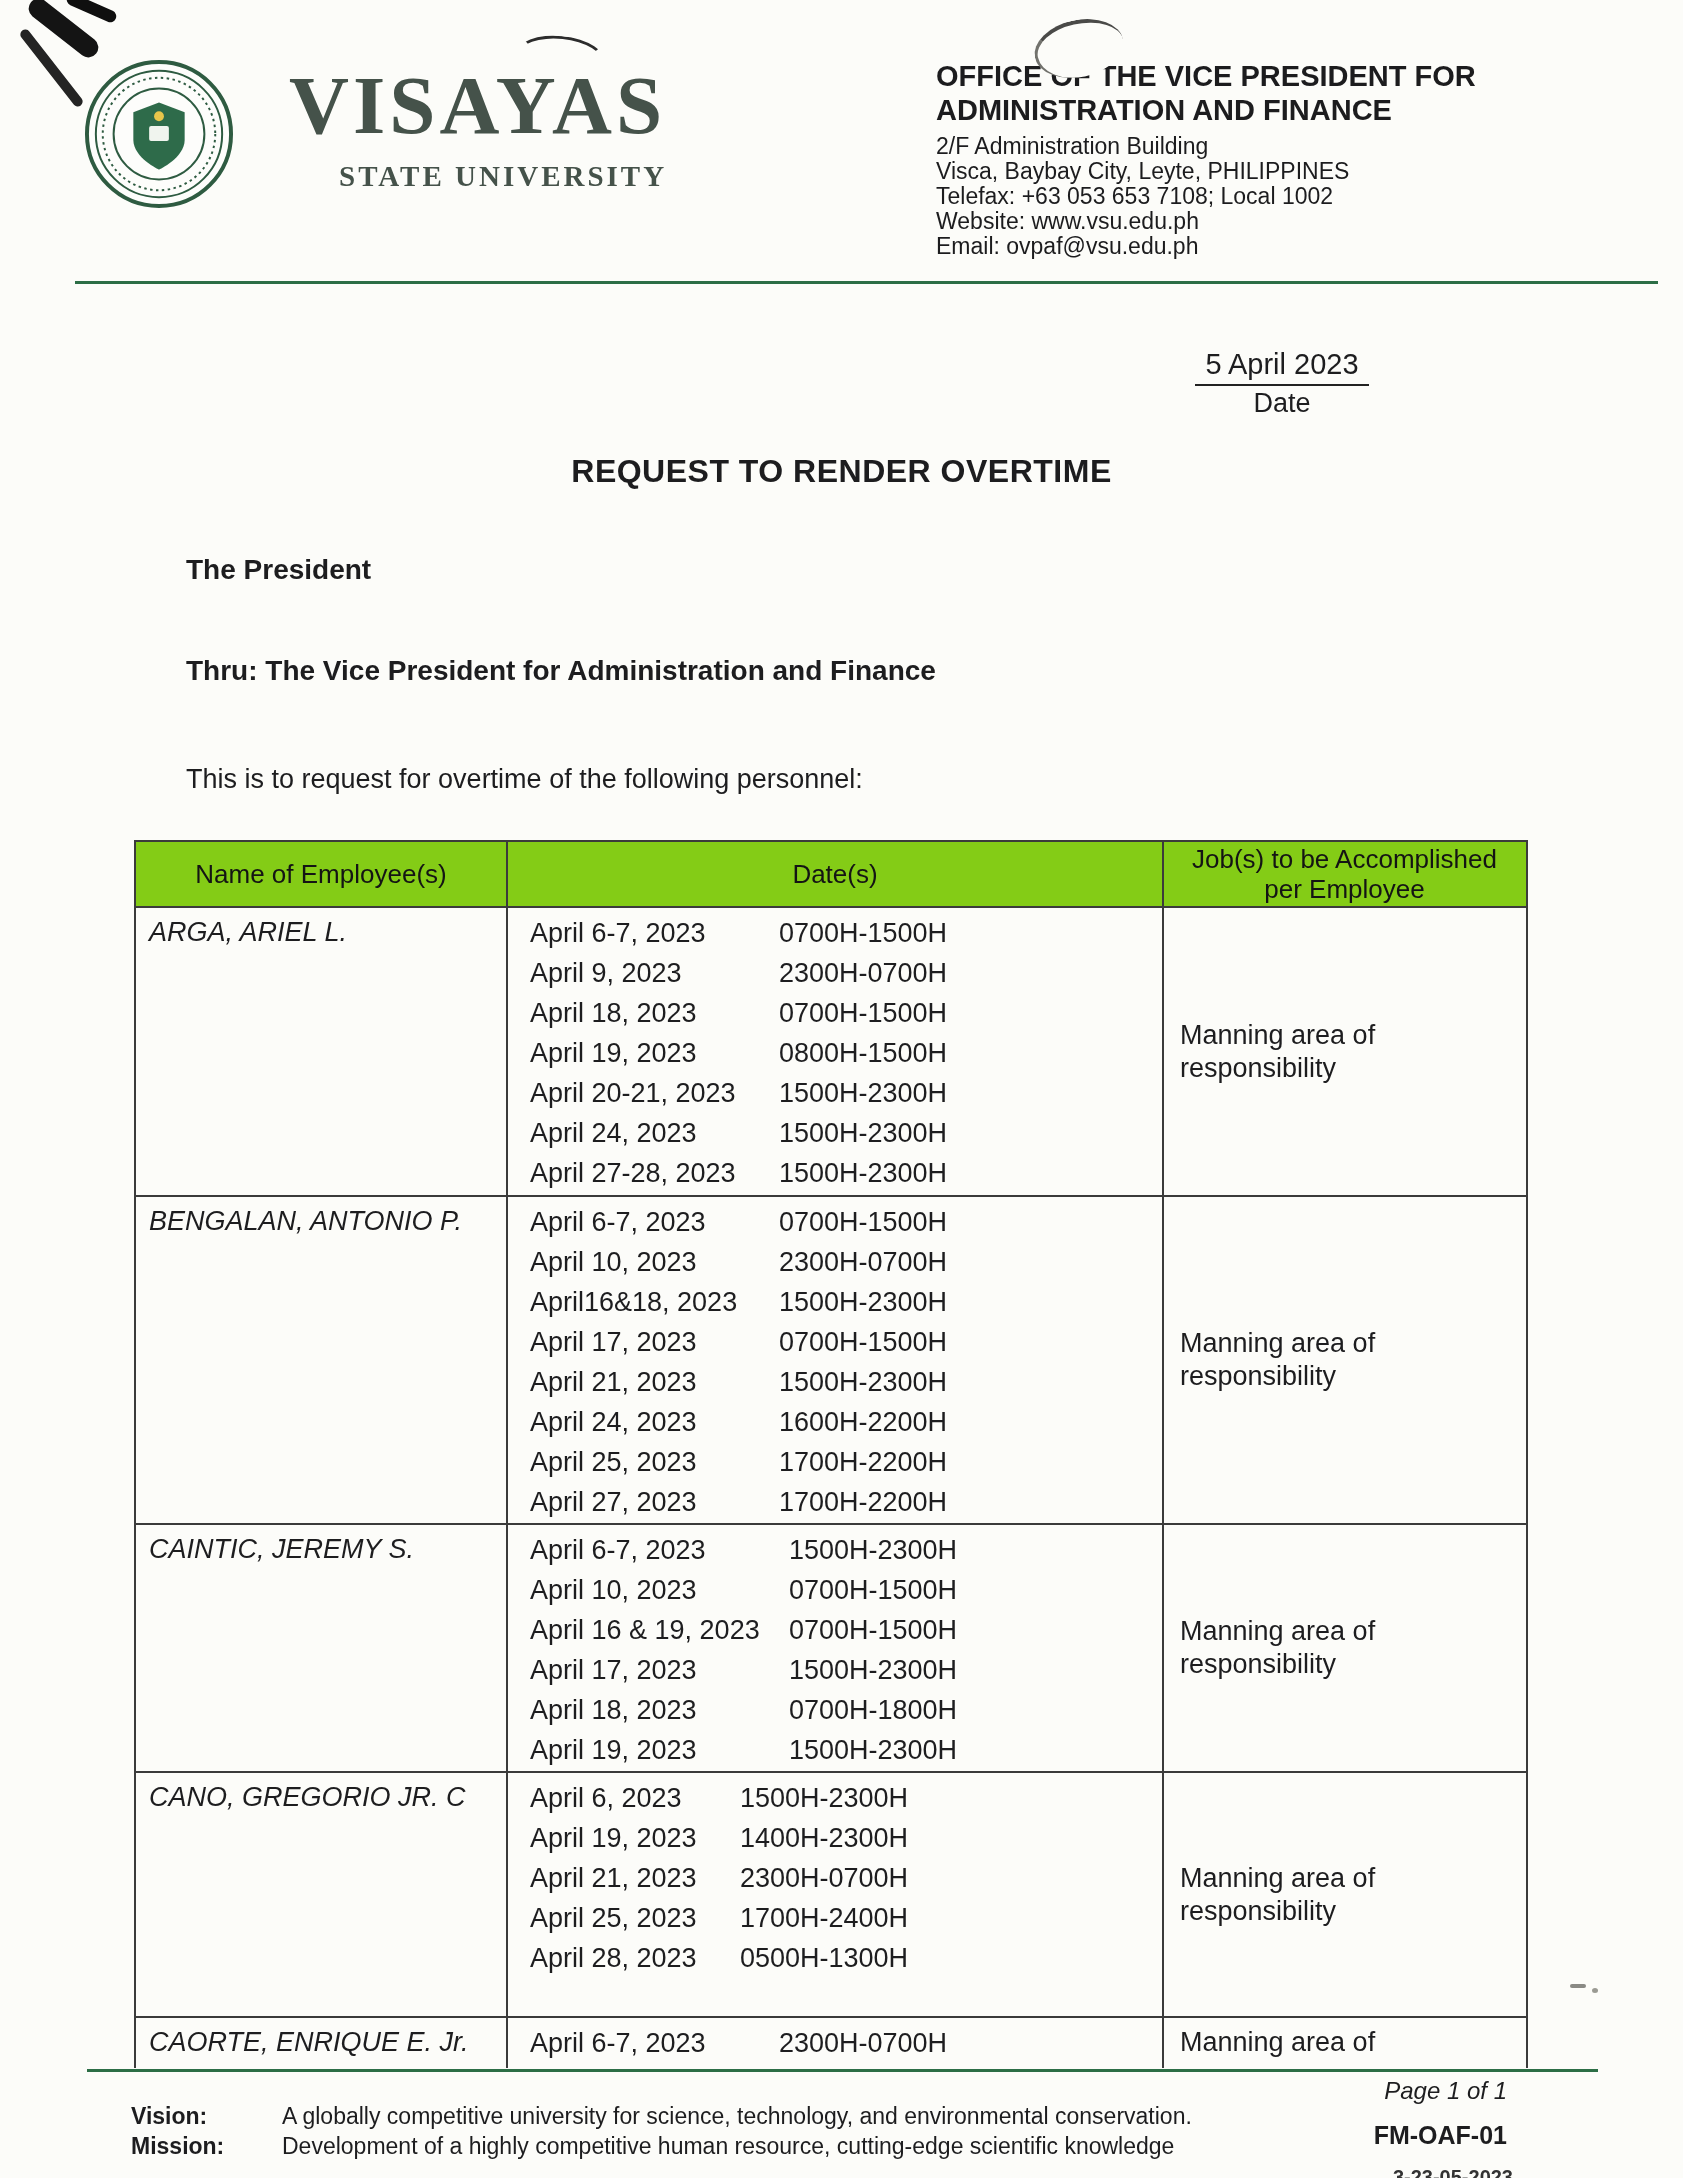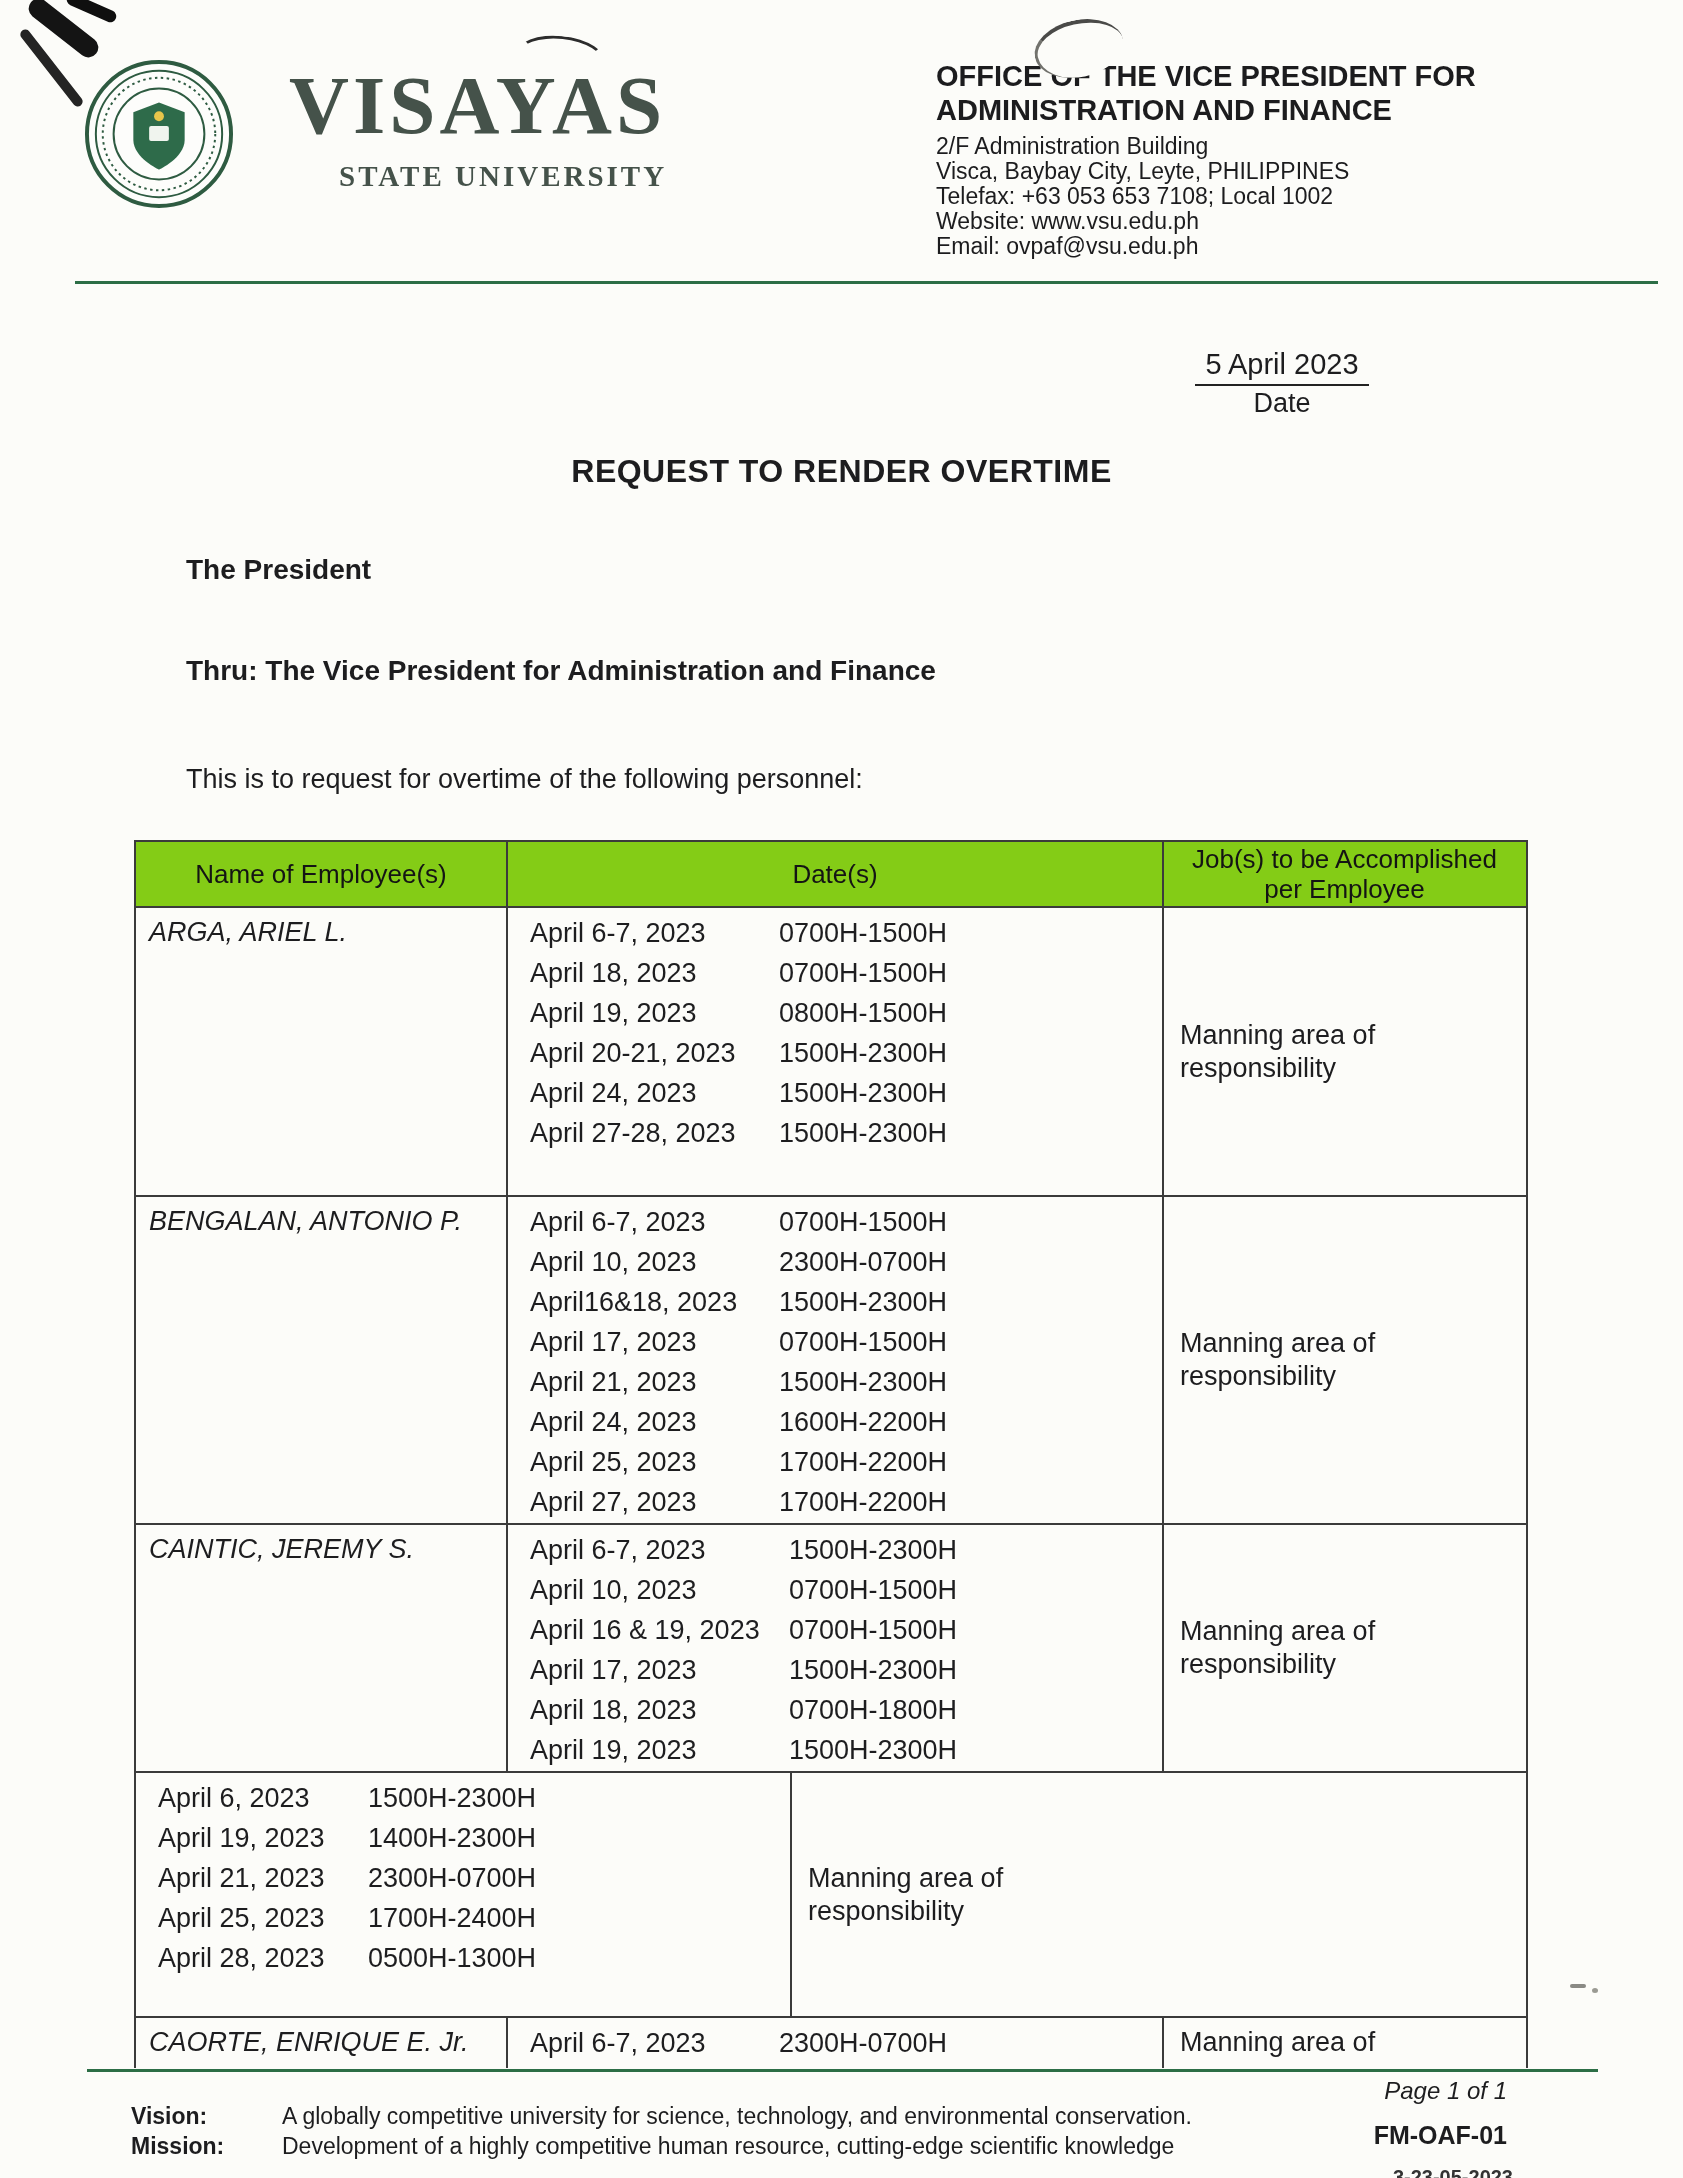--- a/index.html
+++ b/index.html
@@ -124,20 +124,21 @@
       <div class="trow thead">
         <div class="cell c1">Name of Employee(s)</div>
         <div class="cell c2">Date(s)</div>
         <div class="cell c3">Job(s) to be Accomplished per Employee</div>
       </div>
       <div>
           <div class="trow" style="height: 289px;">
             <div class="cell c1 name-cell">ARGA, ARIEL L.</div>
             <div class="cell c2 dates-cell">
               <div class="date-line"><span class="date-text" style="width: 249px;">April 6-7, 2023</span><span>0700H-1500H</span></div>
+              <div class="date-line"><span class="date-text" style="width: 249px;">April 9, 2023</span><span>2300H-0700H</span></div>
               <div class="date-line"><span class="date-text" style="width: 249px;">April 18, 2023</span><span>0700H-1500H</span></div>
               <div class="date-line"><span class="date-text" style="width: 249px;">April 19, 2023</span><span>0800H-1500H</span></div>
               <div class="date-line"><span class="date-text" style="width: 249px;">April 20-21, 2023</span><span>1500H-2300H</span></div>
               <div class="date-line"><span class="date-text" style="width: 249px;">April 24, 2023</span><span>1500H-2300H</span></div>
               <div class="date-line"><span class="date-text" style="width: 249px;">April 27-28, 2023</span><span>1500H-2300H</span></div>
             </div>
             <div class="cell c3 job-cell">
               <div class="job-text">Manning area of responsibility</div>
             </div>
           </div>
@@ -165,20 +166,21 @@
               <div class="date-line"><span class="date-text" style="width: 259px;">April 16 &amp; 19, 2023</span><span>0700H-1500H</span></div>
               <div class="date-line"><span class="date-text" style="width: 259px;">April 17, 2023</span><span>1500H-2300H</span></div>
               <div class="date-line"><span class="date-text" style="width: 259px;">April 18, 2023</span><span>0700H-1800H</span></div>
               <div class="date-line"><span class="date-text" style="width: 259px;">April 19, 2023</span><span>1500H-2300H</span></div>
             </div>
             <div class="cell c3 job-cell">
               <div class="job-text">Manning area of responsibility</div>
             </div>
           </div>
           <div class="trow" style="height: 245px;">
+            <div class="cell c1 name-cell">CANO, GREGORIO JR. C</div>
             <div class="cell c2 dates-cell">
               <div class="date-line"><span class="date-text" style="width: 210px;">April 6, 2023</span><span>1500H-2300H</span></div>
               <div class="date-line"><span class="date-text" style="width: 210px;">April 19, 2023</span><span>1400H-2300H</span></div>
               <div class="date-line"><span class="date-text" style="width: 210px;">April 21, 2023</span><span>2300H-0700H</span></div>
               <div class="date-line"><span class="date-text" style="width: 210px;">April 25, 2023</span><span>1700H-2400H</span></div>
               <div class="date-line"><span class="date-text" style="width: 210px;">April 28, 2023</span><span>0500H-1300H</span></div>
             </div>
             <div class="cell c3 job-cell">
               <div class="job-text">Manning area of responsibility</div>
             </div>

